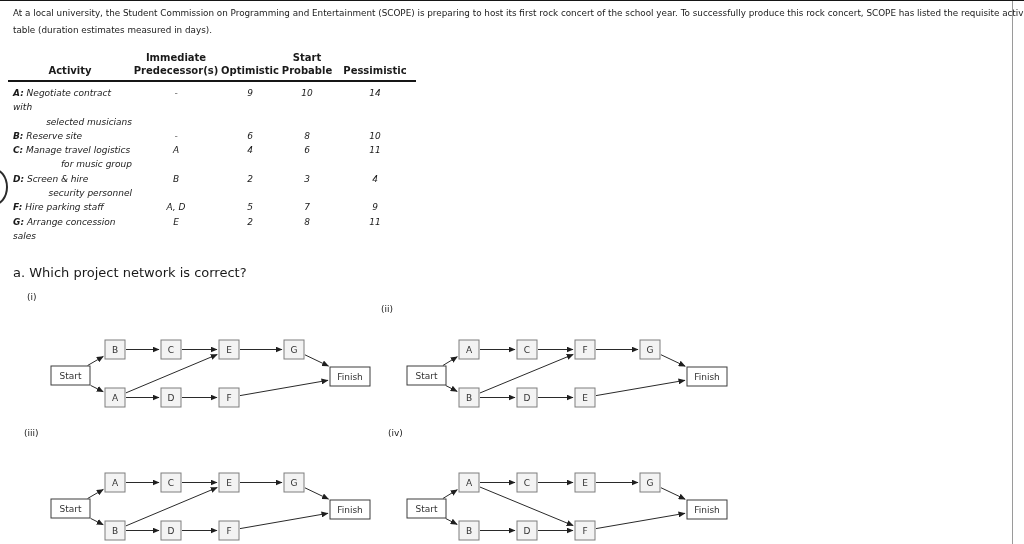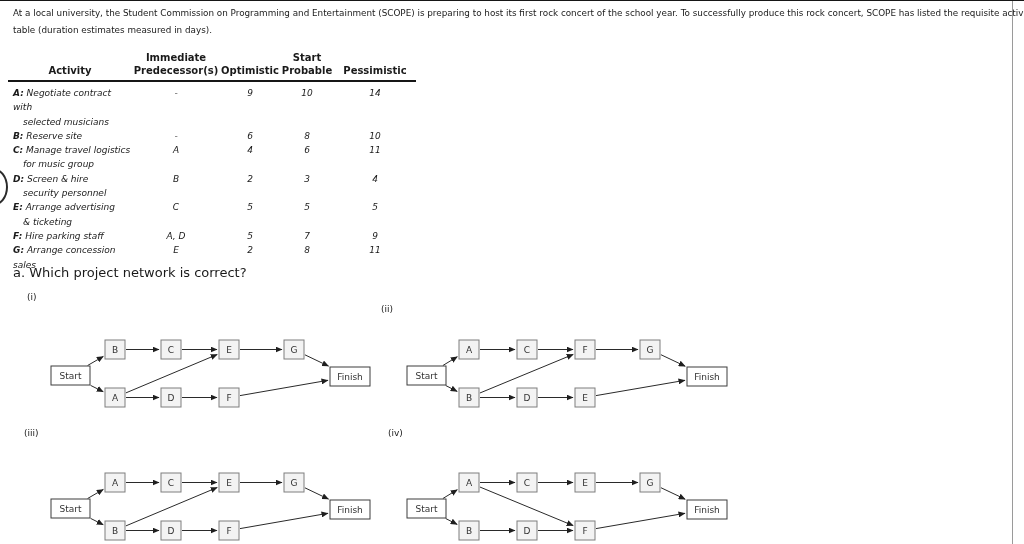--- a/index.html
+++ b/index.html
@@ -11,21 +11,21 @@
   .intro{position:absolute;left:13px;top:4px;width:1000px;font-size:8.8px;line-height:17px;white-space:nowrap;}
   
   .acttable{position:absolute;left:8px;top:50px;border-collapse:collapse;table-layout:fixed;width:408px;font-size:9px;}
   .acttable col.c-act{width:124px}.acttable col.c-pred{width:88px}
   .acttable col.c-opt{width:60px}.acttable col.c-prob{width:54px}.acttable col.c-pess{width:82px}
   .acttable th{font-weight:bold;vertical-align:bottom;text-align:center;padding:0 0 3px 0;line-height:13px;font-size:10px;}
   .acttable thead tr{border-bottom:2px solid #161616;}
   .acttable td{vertical-align:top;padding:0;line-height:14.3px;text-align:center;font-style:italic;}
   .acttable tbody tr:first-child td{padding-top:4px;}
   .acttable td.act{text-align:left;padding-left:5px;}
-  .acttable td.act .ln2{padding-left:10px;}
+  .acttable td.act .ln2{padding-left:10px;text-align:right;}
   .qline{position:absolute;left:13px;top:264px;font-size:13px;}
   .net-label{position:absolute;font-size:9px;}
   .net{position:absolute;width:348px;height:88px;}
   .edge{stroke:#2a2a2a;stroke-width:1;}
   .node-rect{fill:#f3f3f3;stroke:#7e7e7e;stroke-width:1;}
   .term-rect{fill:#ffffff;stroke:#3c3c3c;stroke-width:1;}
   .node-text{font-family:"DejaVu Sans","Liberation Sans",sans-serif;font-size:9px;fill:#333;text-anchor:middle;}
   
   .left-arc{position:absolute;left:-22px;top:167px;width:30px;height:38px;border:2px solid #2b2b2b;border-radius:50%;background:#fff;box-sizing:border-box;}
   .right-edge{position:absolute;left:1012px;top:0;width:1px;height:544px;background:#9a9a9a;}
@@ -96,30 +96,20 @@
     </tr>
         <tr>
       <td class="act">
         <div class="ln1"><b class="ltr">D:</b> <span class="nm1">Screen &amp; hire</span></div>
         <div class="ln2 nm2">security personnel</div>
       </td>
       <td class="pred">B</td>
       <td class="opt">2</td>
       <td class="prob">3</td>
       <td class="pess">4</td>
-    </tr>
-        <tr>
-      <td class="act">
-        <div class="ln1"><b class="ltr">E:</b> <span class="nm1">Arrange advertising</span></div>
-        <div class="ln2 nm2">&amp; ticketing</div>
-      </td>
-      <td class="pred">C</td>
-      <td class="opt">5</td>
-      <td class="prob">5</td>
-      <td class="pess">5</td>
     </tr>
         <tr>
       <td class="act">
         <div class="ln1"><b class="ltr">F:</b> <span class="nm1">Hire parking staff</span></div>
         <div class="ln2 nm2"></div>
       </td>
       <td class="pred">A, D</td>
       <td class="opt">5</td>
       <td class="prob">7</td>
       <td class="pess">9</td>

